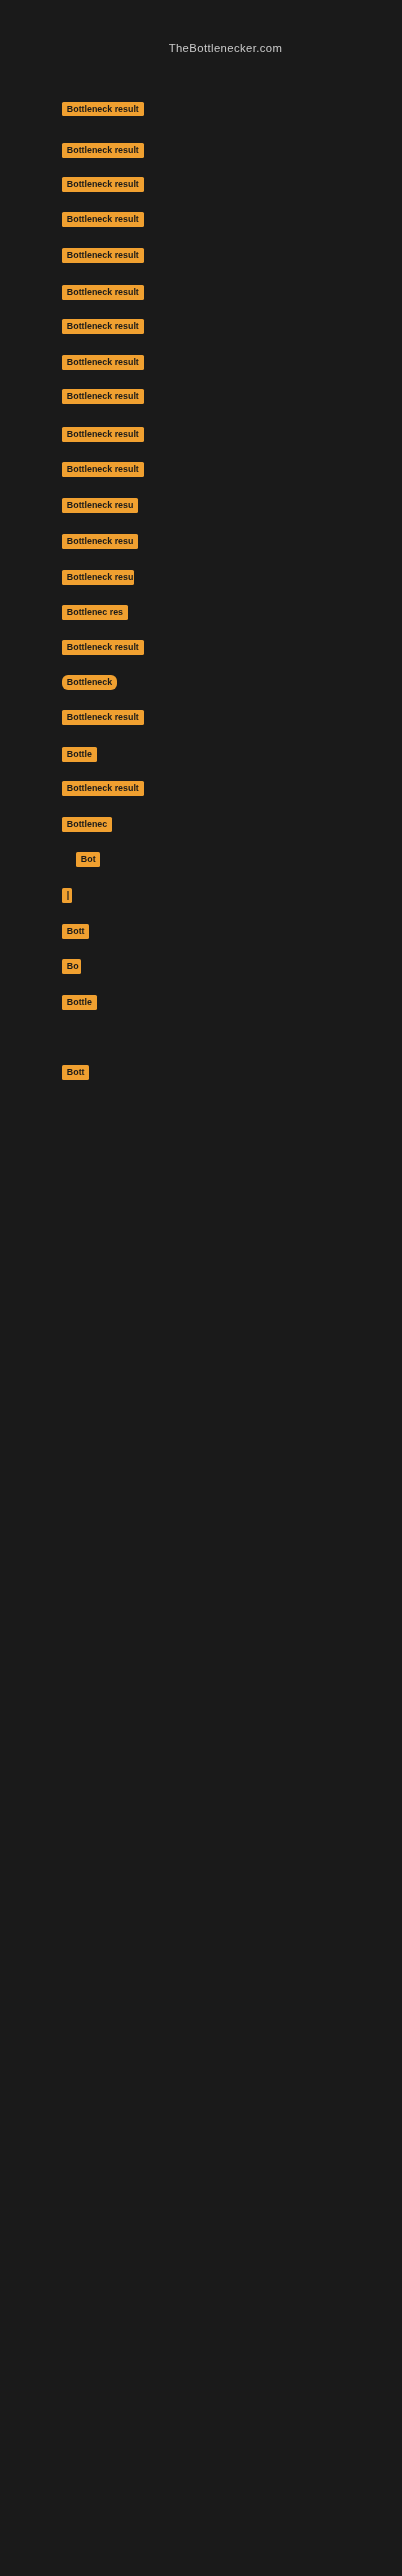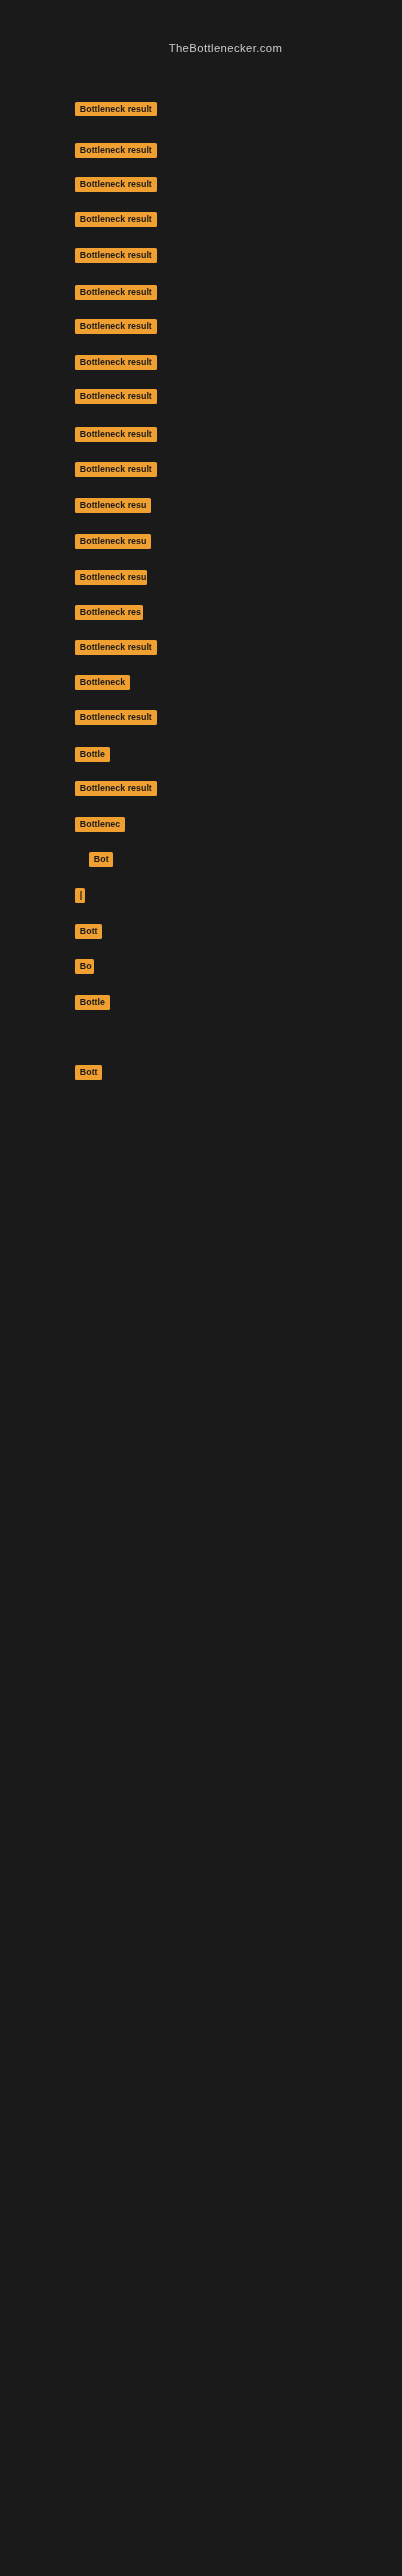--- a/index.html
+++ b/index.html
@@ -27,21 +27,21 @@
       color: #1a1a1a;
       font-size: 8.9px;
       font-weight: bold;
       padding: 2.4px 4.8px;
       border-radius: 1.6px;
       white-space: nowrap;
       overflow: hidden;
     }
     .badge-container {
       position: absolute;
-      left: 15px;
+      left: 2px;
     }
   </style>
 </head>
 <body>
 
 <div class="site-title">TheBottlenecker.com</div>
 
 <div id="badges-container" style="position:relative; width:403px; height:2576px;">
 <div class="badge-container" style="top: 4.8px;"><span class="bottleneck-badge" style="max-width: 105px;">Bottleneck result</span></div>
     <div class="badge-container" style="top: 46px;"><span class="bottleneck-badge" style="max-width: 105px;">Bottleneck result</span></div>
@@ -50,23 +50,23 @@
     <div class="badge-container" style="top: 151px;"><span class="bottleneck-badge" style="max-width: 105px;">Bottleneck result</span></div>
     <div class="badge-container" style="top: 188px;"><span class="bottleneck-badge" style="max-width: 105px;">Bottleneck result</span></div>
     <div class="badge-container" style="top: 222px;"><span class="bottleneck-badge" style="max-width: 101px;">Bottleneck result</span></div>
     <div class="badge-container" style="top: 258px;"><span class="bottleneck-badge" style="max-width: 97px;">Bottleneck result</span></div>
     <div class="badge-container" style="top: 292px;"><span class="bottleneck-badge" style="max-width: 93px;">Bottleneck result</span></div>
     <div class="badge-container" style="top: 330px;"><span class="bottleneck-badge" style="max-width: 89px;">Bottleneck result</span></div>
     <div class="badge-container" style="top: 365px;"><span class="bottleneck-badge" style="max-width: 85px;">Bottleneck result</span></div>
     <div class="badge-container" style="top: 401px;"><span class="bottleneck-badge" style="max-width: 81px;">Bottleneck resu</span></div>
     <div class="badge-container" style="top: 437px;"><span class="bottleneck-badge" style="max-width: 76px;">Bottleneck resu</span></div>
     <div class="badge-container" style="top: 473px;"><span class="bottleneck-badge" style="max-width: 72px;">Bottleneck resu</span></div>
-    <div class="badge-container" style="top: 508px;"><span class="bottleneck-badge" style="max-width: 68px;">Bottleneck res</span></div>
+    <div class="badge-container" style="top: 508px;"><span class="bottleneck-badge" style="max-width: 68px;">Bottlenec res</span></div>
     <div class="badge-container" style="top: 543px;"><span class="bottleneck-badge" style="max-width: 95px;">Bottleneck result</span></div>
-    <div class="badge-container" style="top: 578px;"><span class="bottleneck-badge" style="max-width: 60px;">Bottleneck</span></div>
+    <div class="badge-container" style="top: 578px;"><span class="bottleneck-badge" style="max-width: 60px; border-radius: 6px;">Bottleneck</span></div>
     <div class="badge-container" style="top: 613px;"><span class="bottleneck-badge" style="max-width: 90px;">Bottleneck result</span></div>
     <div class="badge-container" style="top: 650px;"><span class="bottleneck-badge" style="max-width: 40px;">Bottle</span></div>
     <div class="badge-container" style="top: 684px;"><span class="bottleneck-badge" style="max-width: 98px;">Bottleneck result</span></div>
     <div class="badge-container" style="top: 720px; text-align: center;"><span class="bottleneck-badge" style="max-width: 52px;">Bottlenec</span></div>
     <div class="badge-container" style="top: 755px; padding-left: 14px;"><span class="bottleneck-badge" style="max-width: 24px;">Bot</span></div>
     <div class="badge-container" style="top: 791px;"><span class="bottleneck-badge" style="max-width: 8px;">|</span></div>
     <div class="badge-container" style="top: 827px;"><span class="bottleneck-badge" style="max-width: 29px;">Bott</span></div>
     <div class="badge-container" style="top: 862px;"><span class="bottleneck-badge" style="max-width: 19.3px;">Bo</span></div>
     <div class="badge-container" style="top: 898px;"><span class="bottleneck-badge" style="max-width: 39px;">Bottle</span></div>
     <div class="badge-container" style="top: 968px;"><span class="bottleneck-badge" style="max-width: 29px;">Bott</span></div>

